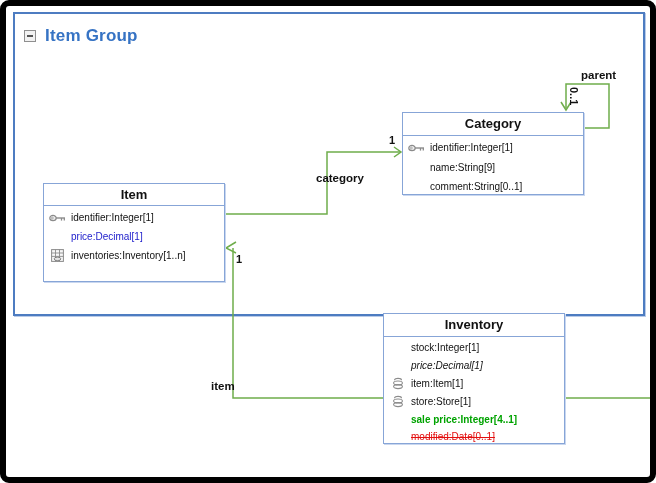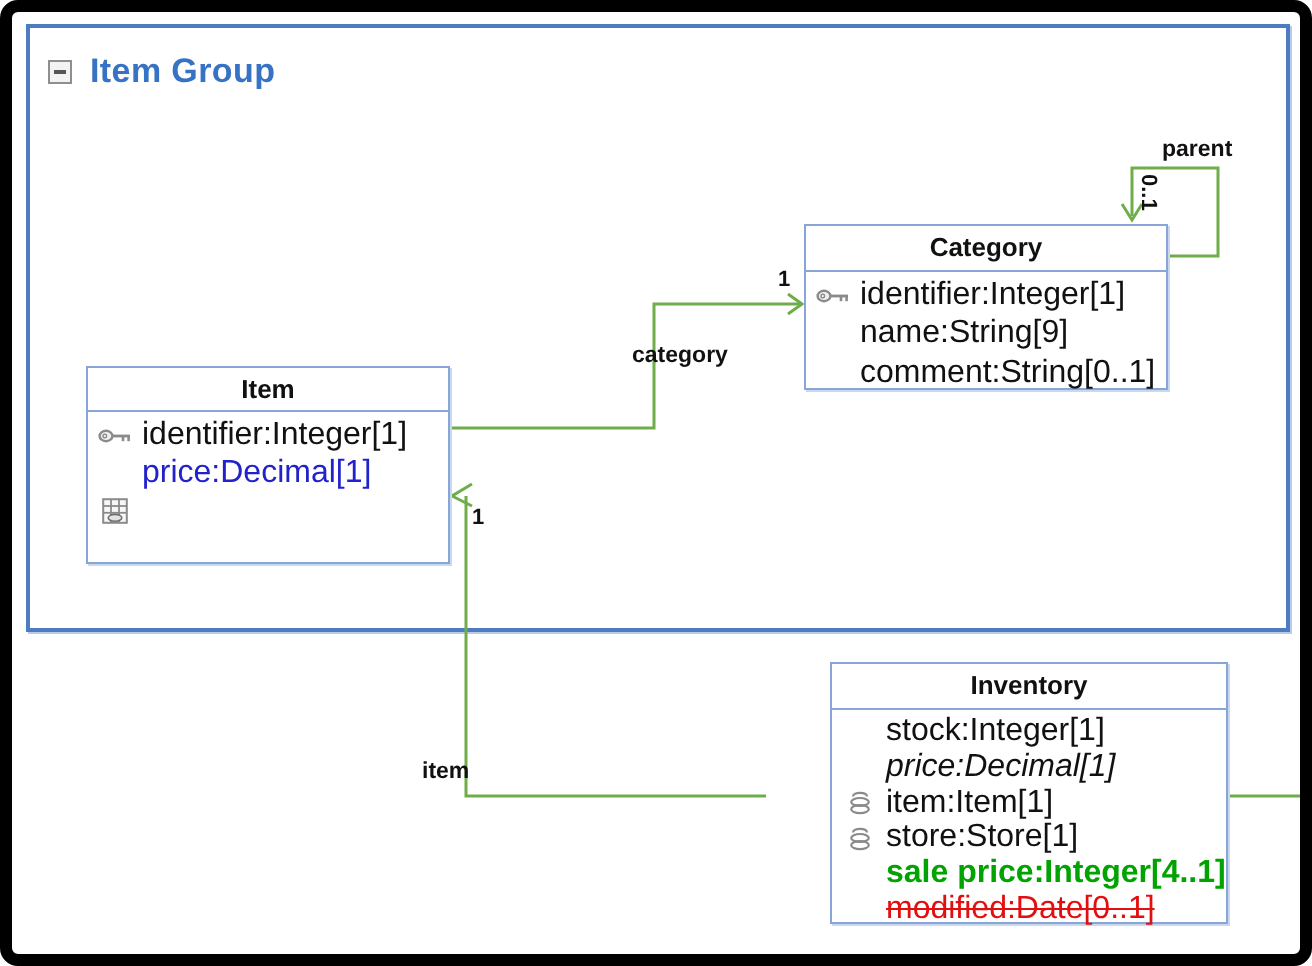--- a/index.html
+++ b/index.html
@@ -32,29 +32,29 @@
     box-shadow:1px 1px 0 #c9d7ef;z-index:3;box-sizing:border-box;
   }
   .entity-title{
     text-align:center;font-weight:bold;font-size:13px;color:#111;
     border-bottom:1px solid #87a5d7;
   }
   .entity-item{left:43px;top:183px;width:182px;height:99px;}
   .entity-item .entity-title{height:21px;line-height:21px;}
   .entity-category{left:402px;top:112px;width:182px;height:83px;}
   .entity-category .entity-title{height:22px;line-height:22px;}
-  .entity-inventory{left:383px;top:331px;width:199px;height:131px;margin-left:32px;}
+  .entity-inventory{left:383px;top:313px;width:182px;height:131px;}
   .entity-inventory .entity-title{height:22px;line-height:22px;}
   .entity-body{padding-top:2px;}
   .attr-row{display:flex;align-items:center;white-space:nowrap;}
   .entity-item .attr-row{height:19px;}
   .entity-category .attr-row{height:19.5px;}
   .entity-inventory .attr-row{height:17.8px;}
   .icon-cell{width:27px;flex:0 0 27px;display:flex;justify-content:center;align-items:center;}
-  .attr-text{font-size:16px;color:#111;}
+  .attr-text{font-size:10px;color:#111;}
   .style-blue{color:#2222cc;}
   .style-italic{font-style:italic;}
   .style-green-bold{color:#00a300;font-weight:bold;}
   .style-red-strike{color:#e30e0e;text-decoration:line-through;}
   
   .edge-label{
     position:absolute;font-size:11.5px;font-weight:bold;color:#111;z-index:4;
     white-space:nowrap;
     padding-left:10px;
   }
@@ -114,20 +114,21 @@
           <span class="icon-cell">
   <svg width="13" height="13" viewBox="0 0 13 13">
     <rect x="0.6" y="0.6" width="11.8" height="11.8" fill="#f7f7f7" stroke="#8b8b8b" stroke-width="1"></rect>
     <line x1="0.6" y1="4" x2="12.4" y2="4" stroke="#8b8b8b" stroke-width="0.9"></line>
     <line x1="0.6" y1="7.4" x2="12.4" y2="7.4" stroke="#8b8b8b" stroke-width="0.9"></line>
     <line x1="4.5" y1="0.6" x2="4.5" y2="12.4" stroke="#8b8b8b" stroke-width="0.9"></line>
     <line x1="8.5" y1="0.6" x2="8.5" y2="12.4" stroke="#8b8b8b" stroke-width="0.9"></line>
     <ellipse cx="6.5" cy="9.9" rx="3.4" ry="1.7" fill="#e3e3e3" stroke="#6f6f6f" stroke-width="0.8"></ellipse>
   </svg>
 </span>
+          <span class="attr-text">inventories:Inventory[1..n]</span>
         </div>
       </div>
   </div>
 
   <div class="entity entity-category">
     <div class="entity-title">Category</div>
     <div class="entity-body">
         <div class="attr-row">
           <span class="icon-cell">
   <svg width="17" height="10" viewBox="0 0 17 10">

